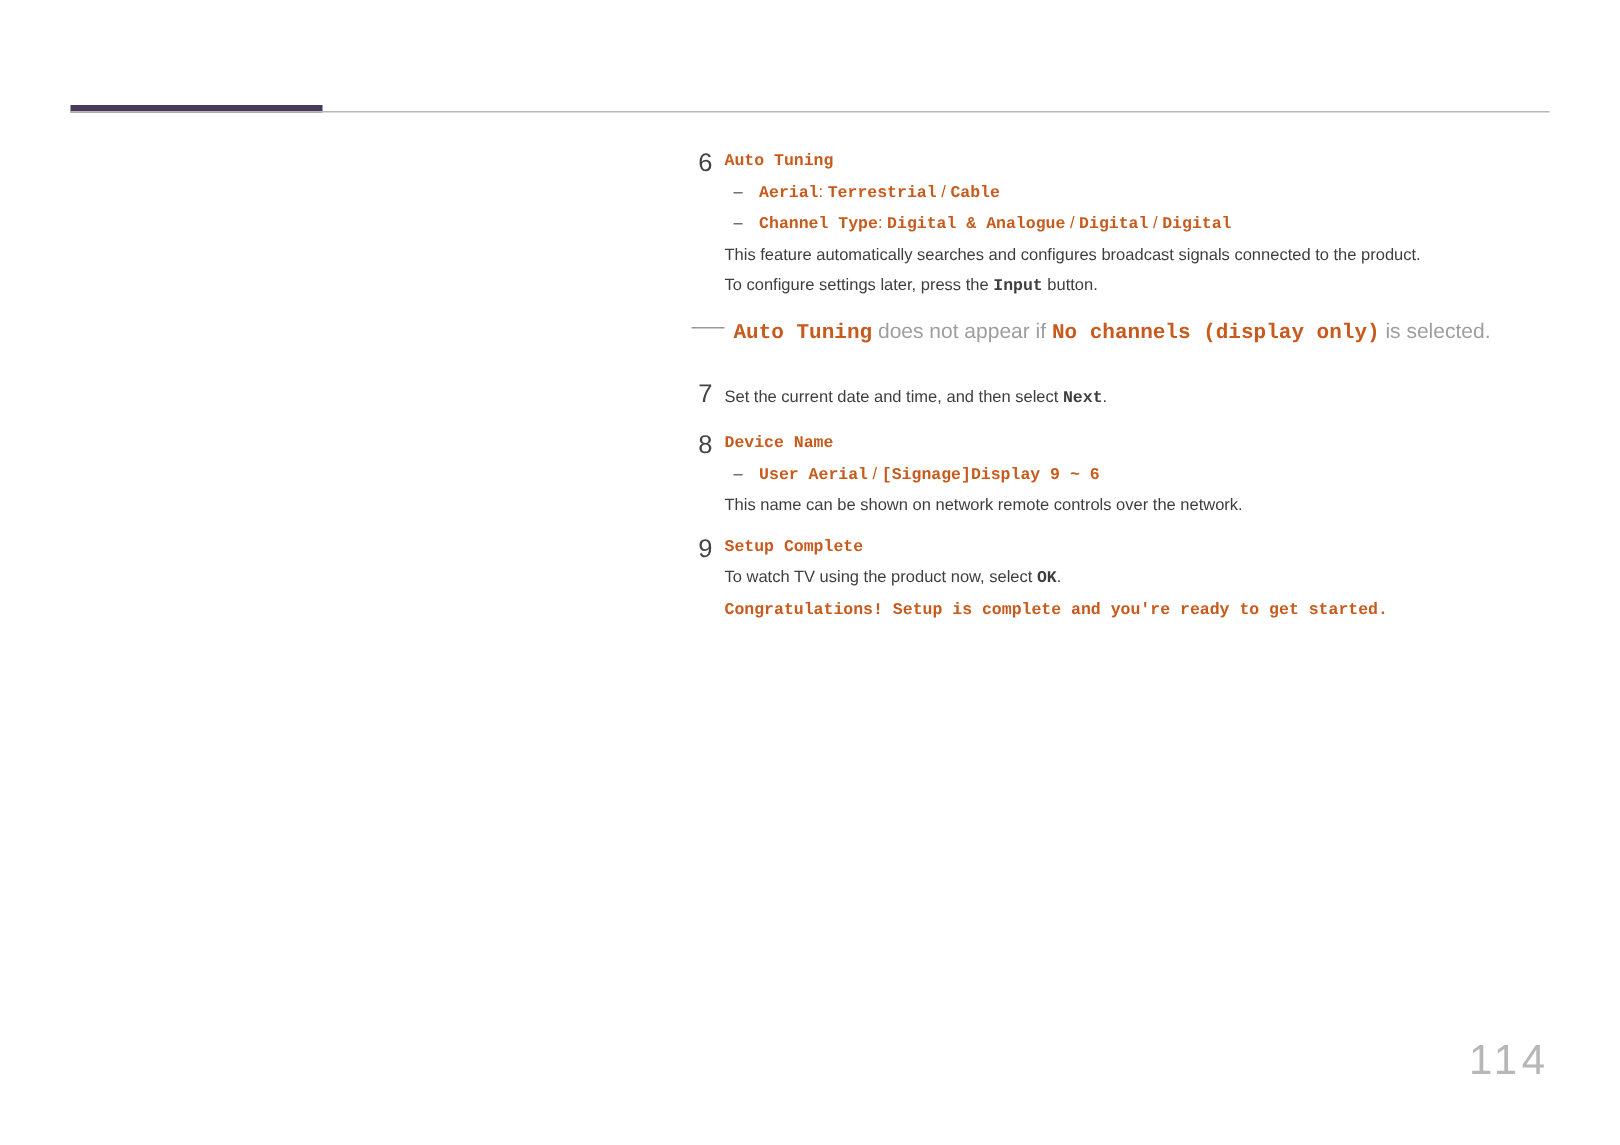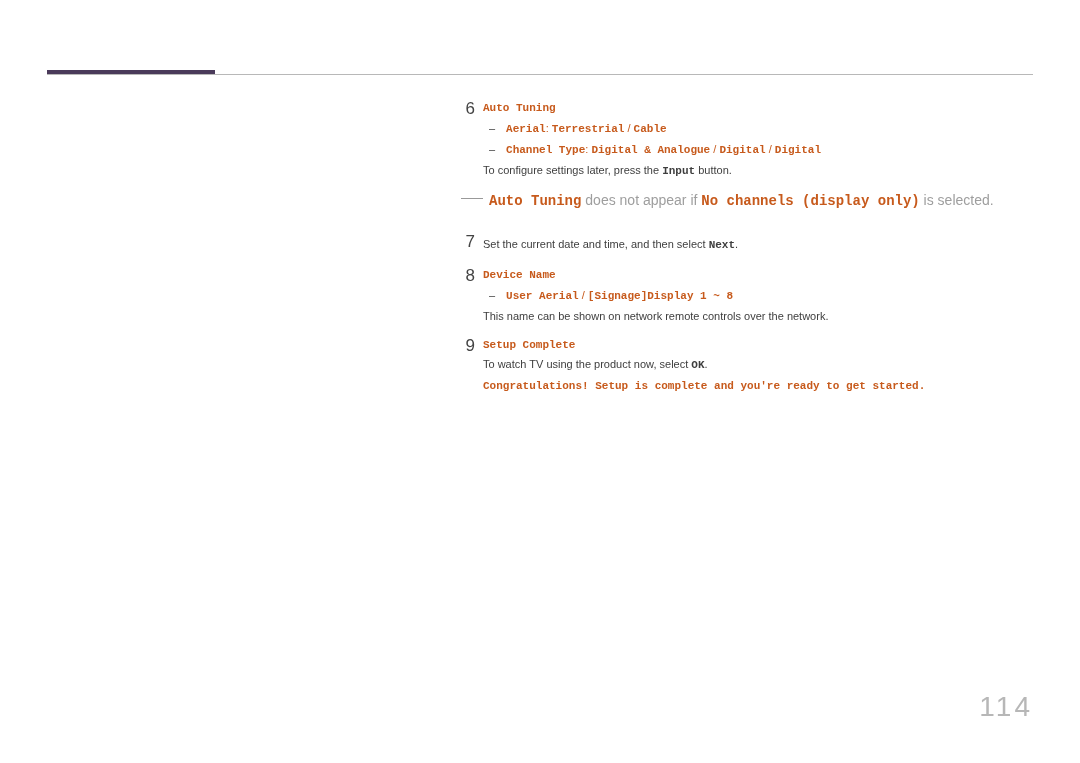--- a/index.html
+++ b/index.html
@@ -108,20 +108,21 @@
       <div class="sub">
         <span class="dash">‒</span>
         <span class="hl bld">Aerial</span><span class="hl">: </span><span class="hl bld">Terrestrial</span><span class="hl"> / </span><span class="hl bld">Cable</span>
       </div>
 
       <div class="sub">
         <span class="dash">‒</span>
         <span class="hl bld">Channel Type</span><span class="hl">: </span><span class="hl bld">Digital &amp; Analogue</span><span class="hl"> / </span><span class="hl bld">Digital</span><span class="hl"> / </span><span class="hl bld">Digital</span>
       </div>
 
+      <div class="sub">This feature automatically searches and configures broadcast signals connected to the product.</div>
       <div class="sub">
         <span>To configure settings later, press the </span><span class="bld">Input</span><span> button.</span>
       </div>
 
       <div class="note-row">
         <div class="note-dash"></div>
         <div class="note-text">
           <span class="hl bld">Auto Tuning</span><span class="grey"> does not appear if </span><span class="hl bld">No channels (display only)</span><span class="grey"> is selected.</span>
         </div>
       </div>
@@ -136,21 +137,21 @@
       </div>
     </div>
   </div>
 
   <div class="step">
     <div class="num">8</div>
     <div class="body">
       <div><span class="hl bld">Device Name</span></div>
       <div class="sub">
         <span class="dash">‒</span>
-        <span class="hl bld">User Aerial</span><span class="hl"> / </span><span class="hl bld">[Signage]Display 1 ~ 8</span>
+        <span class="hl bld">User Aerial</span><span class="hl"> / </span><span class="hl bld">[Signage]Display 9 ~ 6</span>
       </div>
       <div class="sub">This name can be shown on network remote controls over the network.</div>
     </div>
   </div>
 
   <div class="step">
     <div class="num">9</div>
     <div class="body">
       <div><span class="hl bld">Setup Complete</span></div>
       <div class="sub">

